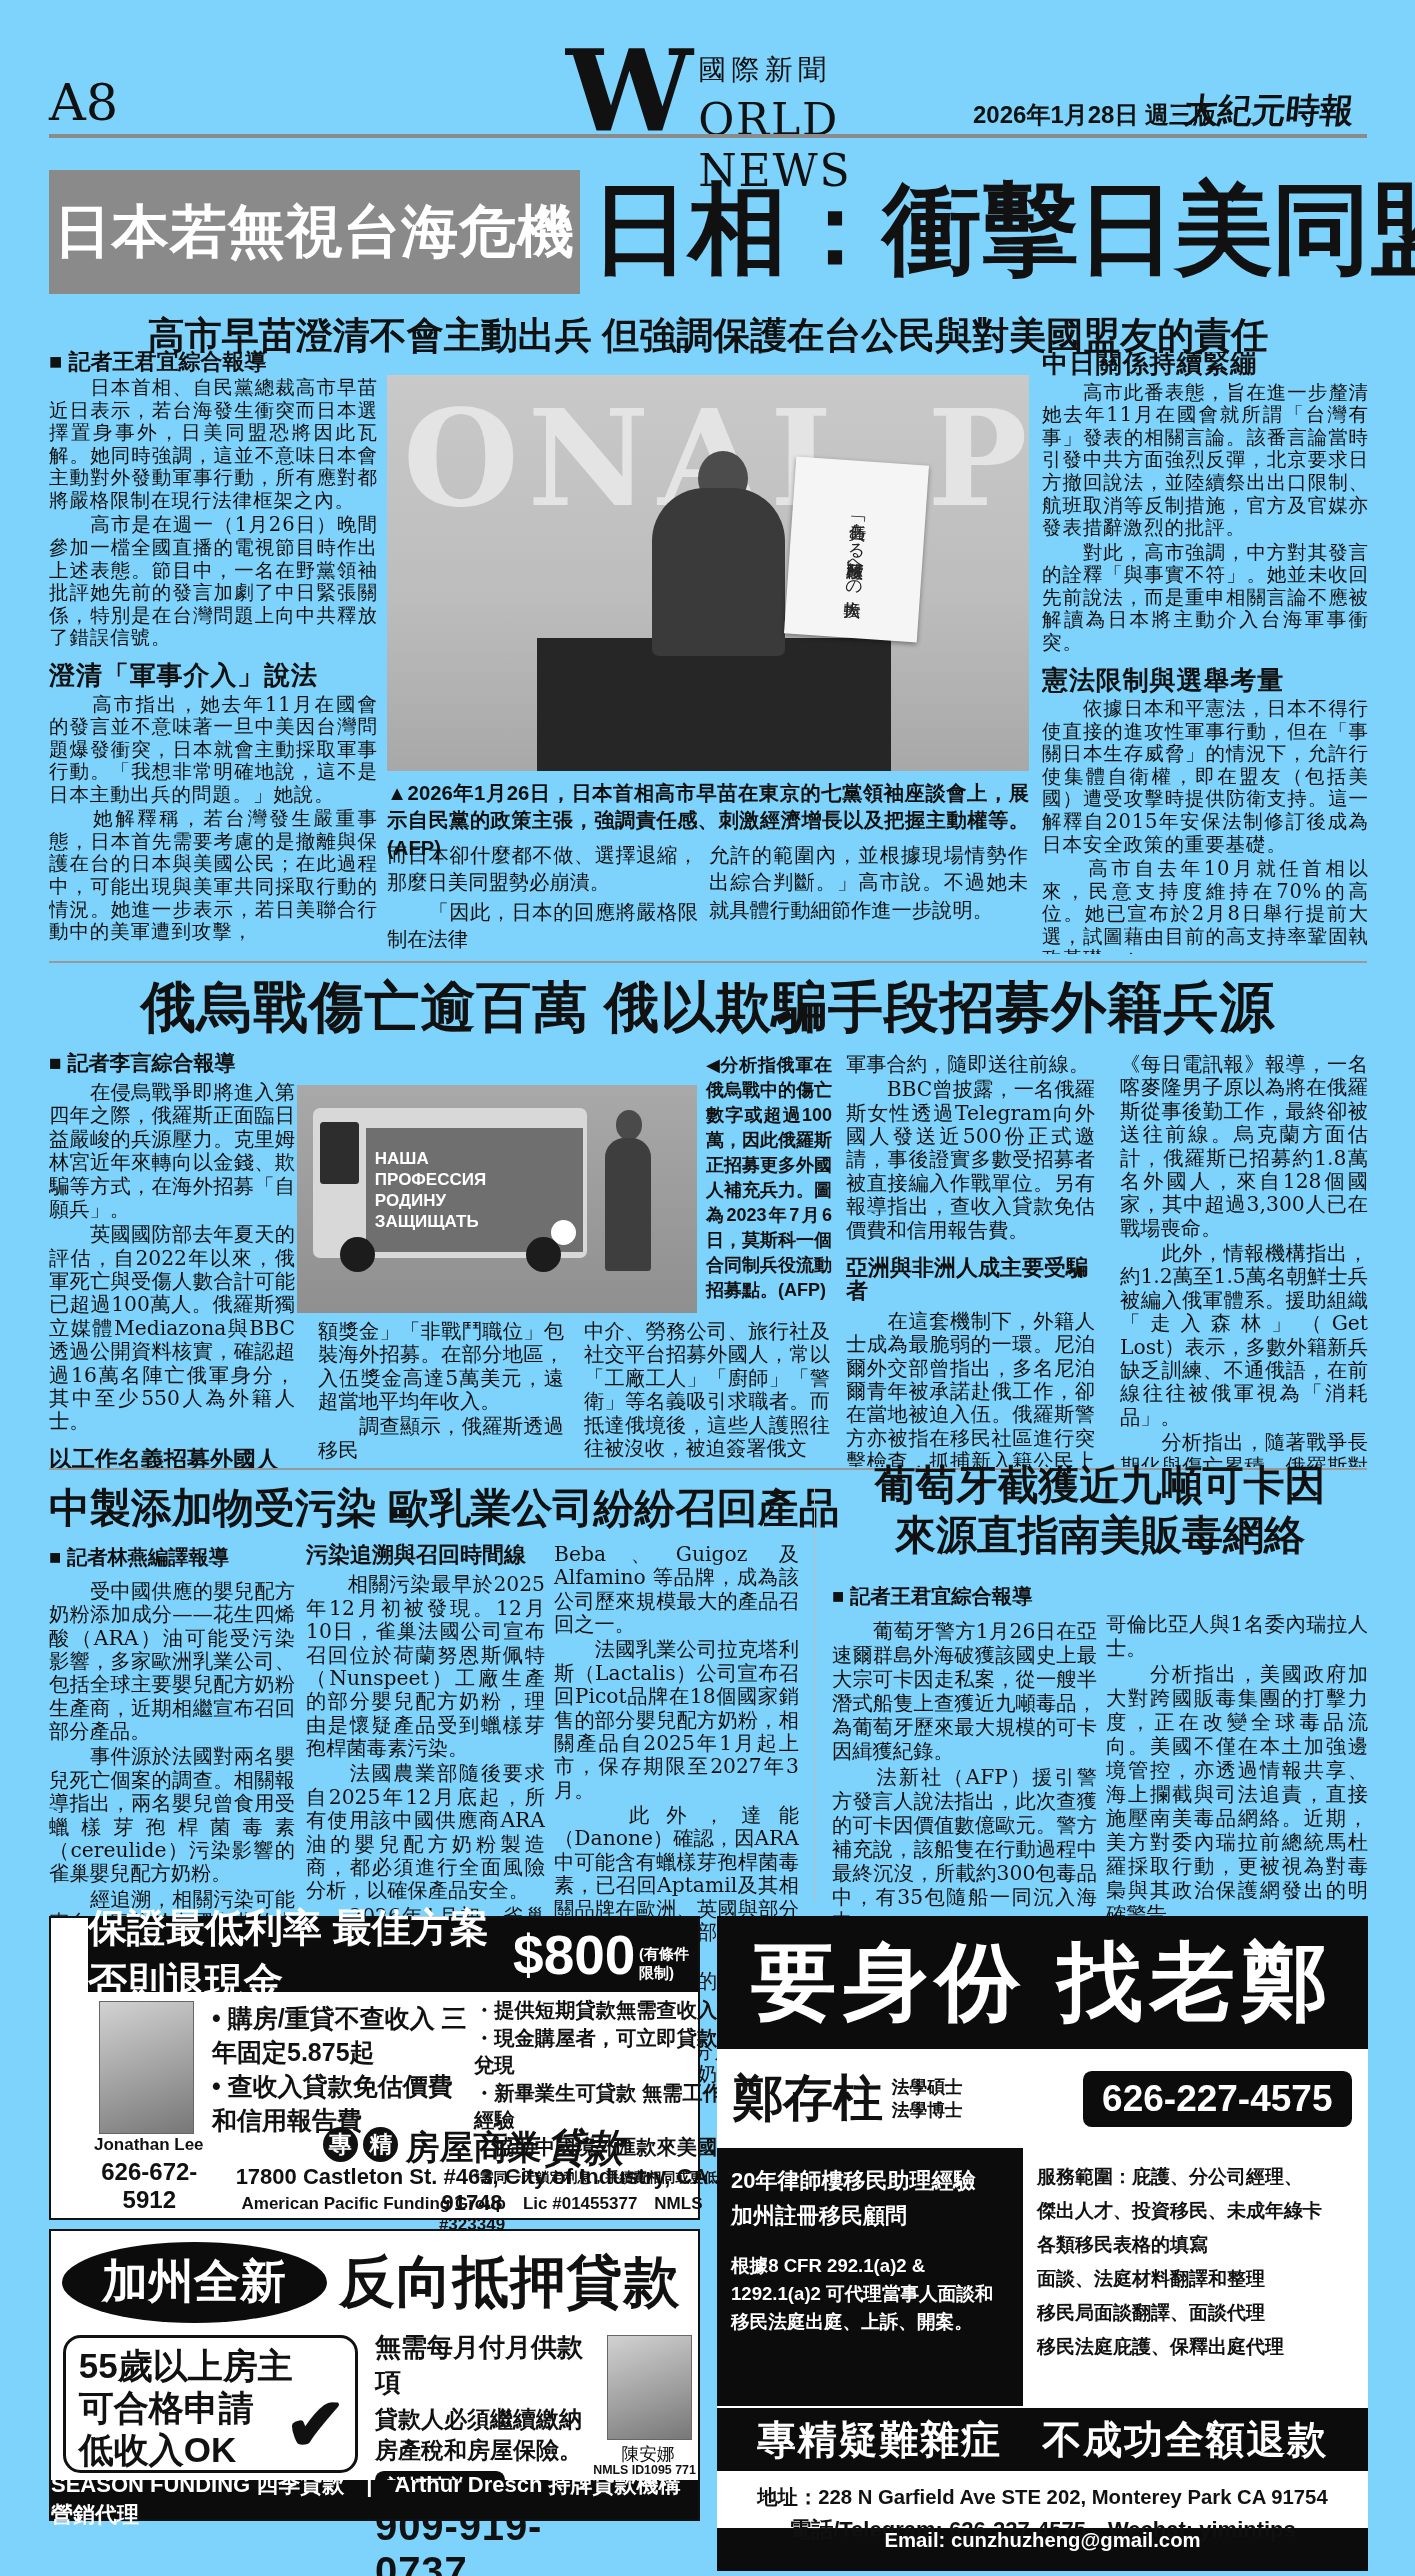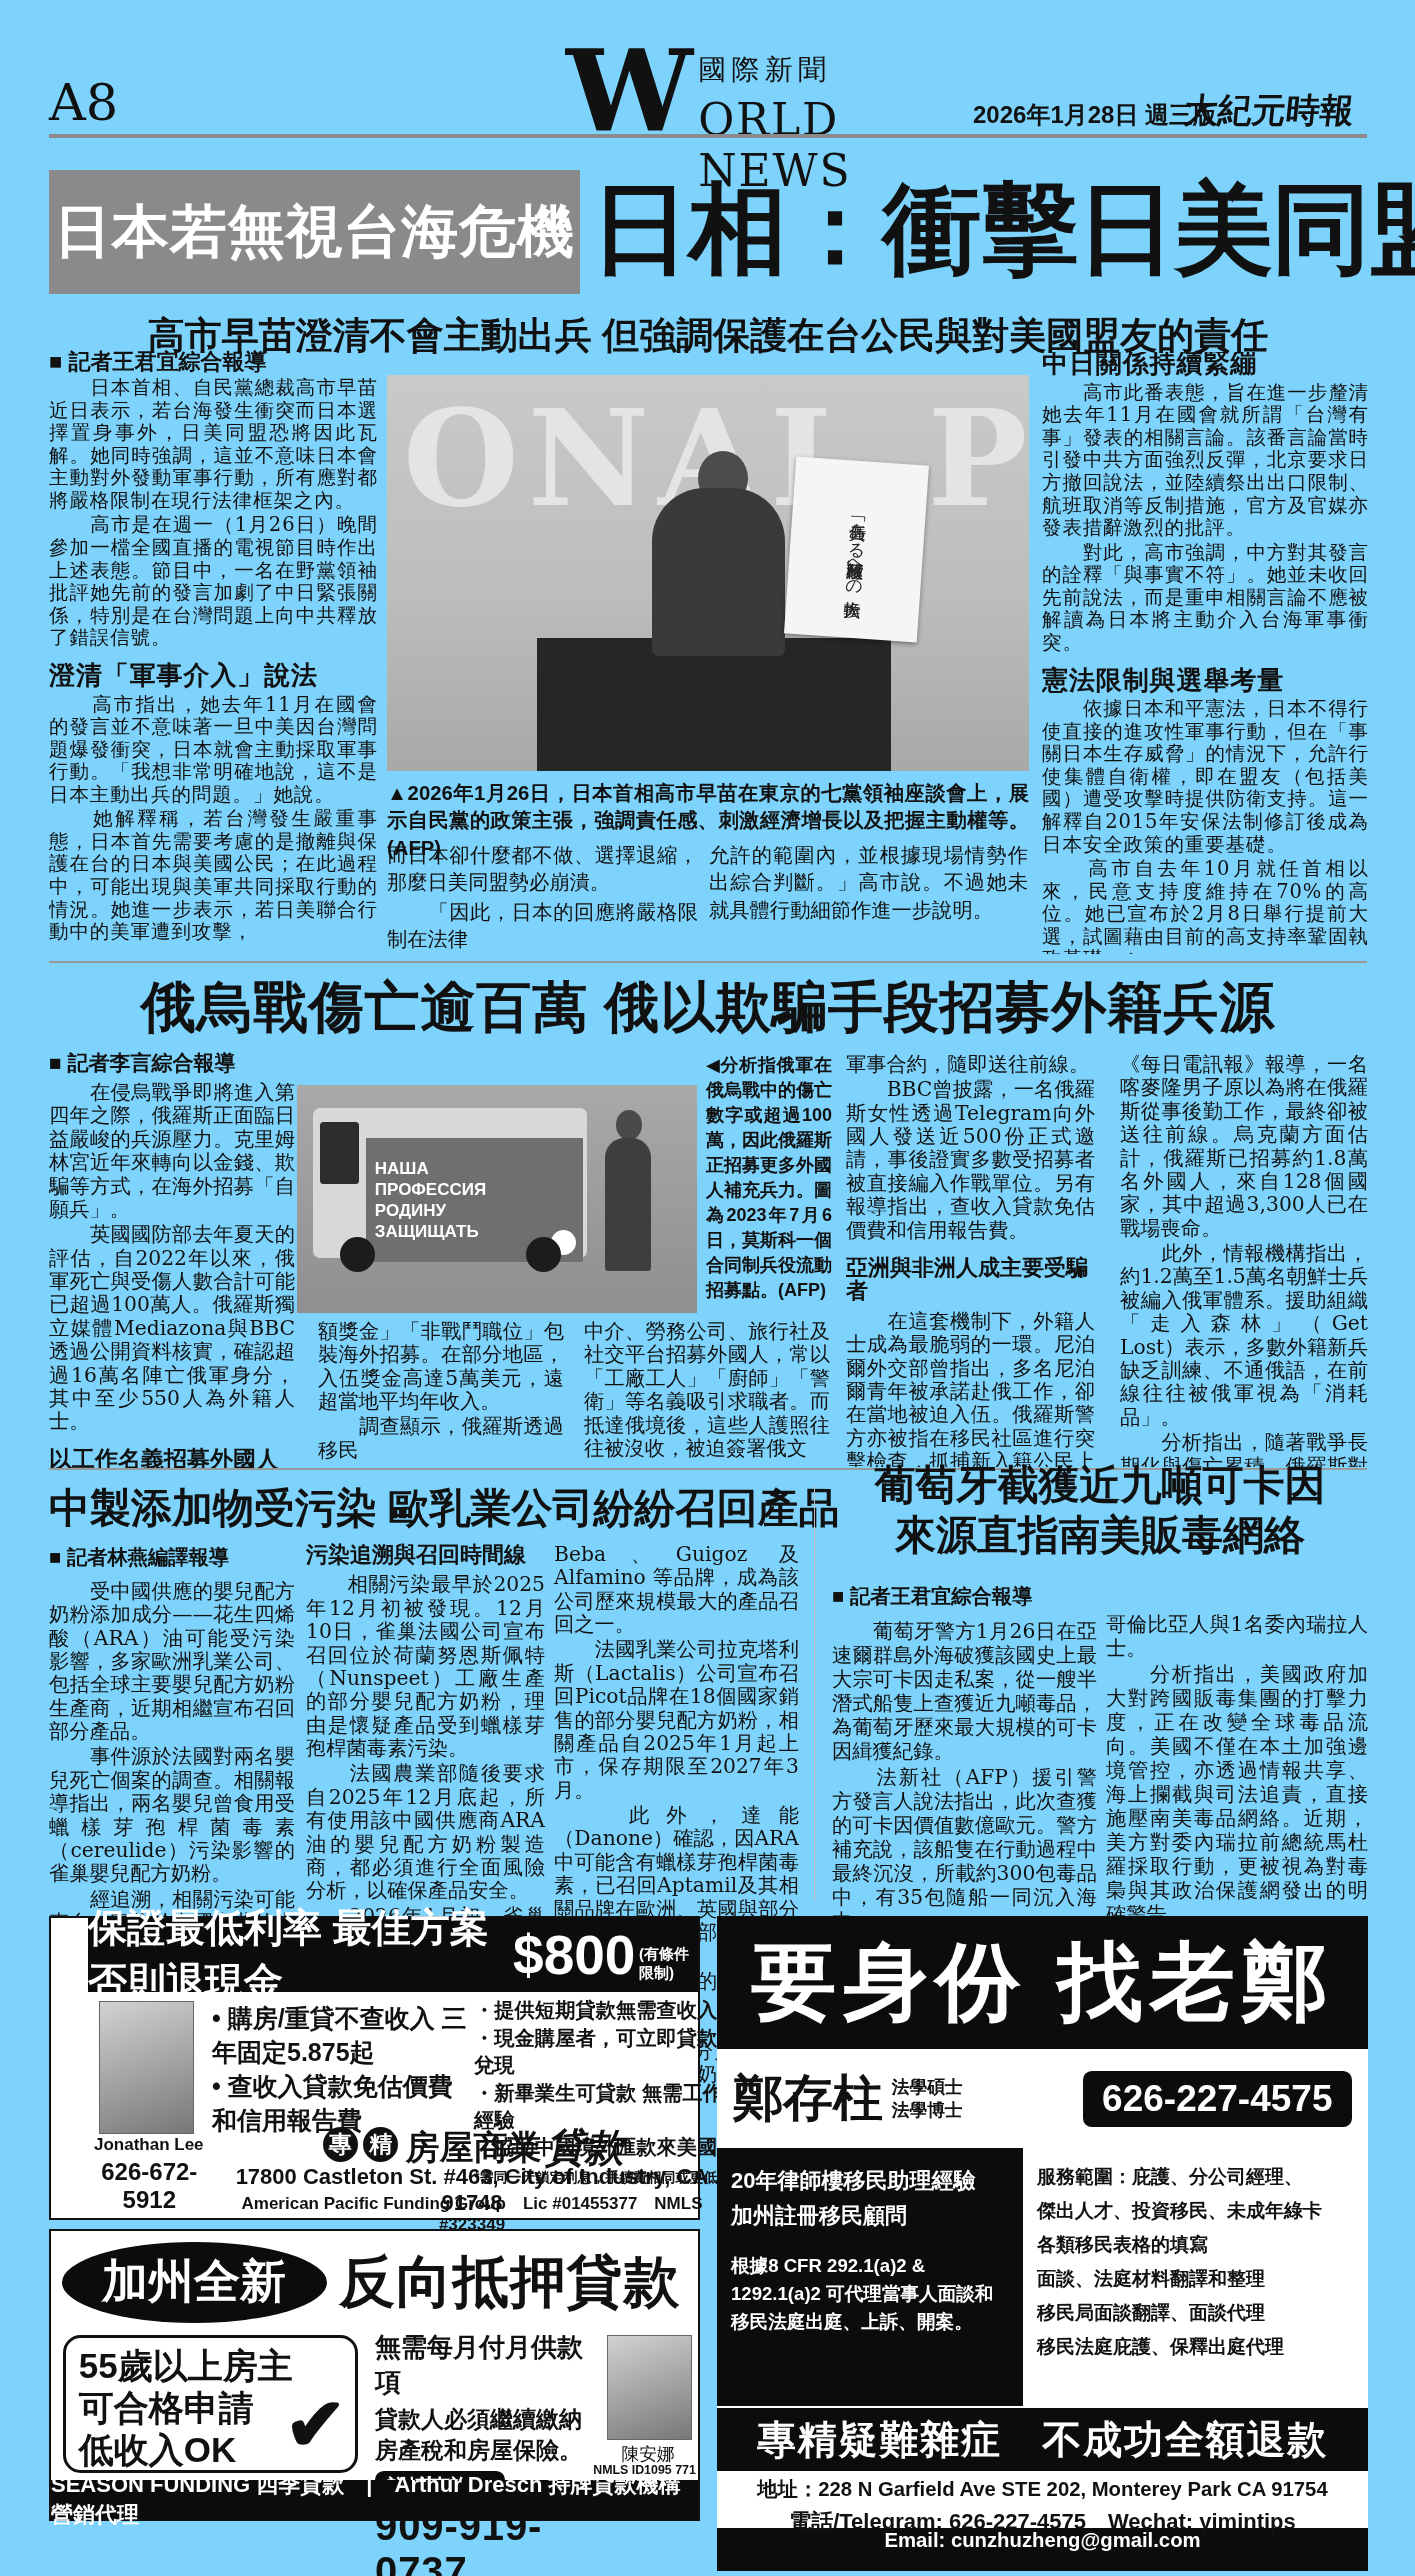--- a/index.html
+++ b/index.html
@@ -19,21 +19,21 @@
           font-family:"DejaVu Serif",serif;letter-spacing:8.8px;white-space:nowrap;}
   .podium{position:absolute;left:150px;bottom:0;width:354px;height:133px;background:#262626;}
   .person1{position:absolute;left:265px;bottom:115px;width:133px;height:168px;background:#3a3a3a;
            border-radius:53px 53px 7px 7px;}
   .head1{position:absolute;left:311px;bottom:265px;width:50px;height:55px;background:#4c4c4c;border-radius:50%;}
   .card{position:absolute;right:106px;bottom:133px;width:133px;height:177px;background:#f5f5f5;
         box-shadow:0 1.8px 5.3px rgba(0,0,0,.4);transform:rotate(4deg);display:flex;align-items:center;justify-content:center;}
   .card span{writing-mode:vertical-rl;font-size:17px;line-height:23px;color:#222;}
   .photo2{background:linear-gradient(180deg,#a9a9a9,#8f8f8f);overflow:hidden;}
   .van{position:absolute;left:16px;top:23px;width:274px;height:150px;background:#d8d8d8;border-radius:7px;}
-  .vanpanel{position:absolute;left:53px;top:30px;width:208px;height:124px;background:#6f6f6f;
+  .vanpanel{position:absolute;left:53px;top:20px;width:208px;height:124px;background:#6f6f6f;
             display:flex;flex-direction:column;justify-content:center;padding-left:8.8px;}
   .vanpanel div{color:#fff;font-family:"Liberation Sans",sans-serif;font-weight:bold;font-size:17px;line-height:21px;}
   .vanwin{position:absolute;left:7px;top:14px;width:39px;height:62px;background:#2d2d2d;border-radius:3.5px;}
   .wheel{position:absolute;bottom:-14px;width:35px;height:35px;background:#1c1c1c;border-radius:50%;}
   .badge18{position:absolute;right:7px;bottom:7px;width:25px;height:25px;border-radius:50%;background:#fff;
            color:#111;font-family:"Liberation Sans",sans-serif;font-weight:bold;font-size:13.3px;
            display:flex;align-items:center;justify-content:center;}
   .person2{position:absolute;right:46px;top:53px;width:46px;height:133px;background:#3e3e3e;border-radius:19.5px 19.5px 3.5px 3.5px;}
   .head2{position:absolute;right:55px;top:25px;width:26.5px;height:30px;background:#4a4a4a;border-radius:50%;}
   .caption{font-family:"Liberation Sans","DejaVu Sans",sans-serif;font-weight:bold;}
@@ -319,21 +319,21 @@
             <div>服務範圍：庇護、分公司經理、</div>
             <div>傑出人才、投資移民、未成年綠卡</div>
             <div>各類移民表格的填寫</div>
             <div>面談、法庭材料翻譯和整理</div>
             <div>移民局面談翻譯、面談代理</div>
             <div>移民法庭庇護、保釋出庭代理</div>
           </div>
       </div>
     </div>
     <div class="blackbar" style="height:65px;font-size:39px;letter-spacing:1.8px;border-top:2.7px solid #fff;box-sizing:border-box;">專精疑難雜症　不成功全額退款</div>
-    <div style="height:57px;background:#fff;text-align:center;padding-top:4px;box-sizing:border-box;">
+    <div style="height:57px;background:#fff;text-align:center;padding-top:12px;box-sizing:border-box;">
       <div class="sans" style="font-size:20.3px;font-weight:bold;">地址：228 N Garfield Ave STE 202, Monterey Park CA 91754</div>
       <div class="sans" style="font-size:22px;font-weight:bold;margin-top:3.5px;">電話/Telegram: 626-227-4575　Wechat: yimintips</div>
     </div>
     <div class="blackbar" style="height:24px;font-size:20.3px;">Email: cunzhuzheng@gmail.com</div>
   </div>
 
 </div>
 
 
 </body></html>

